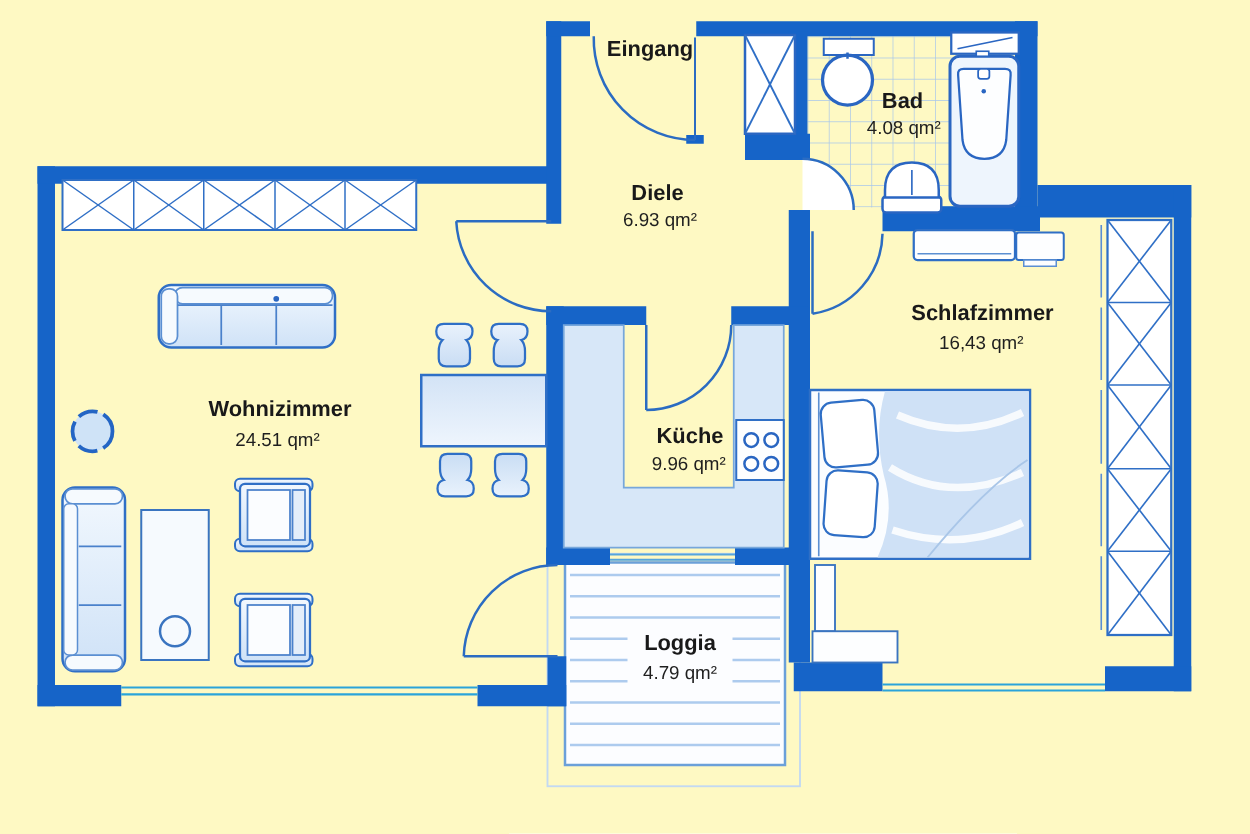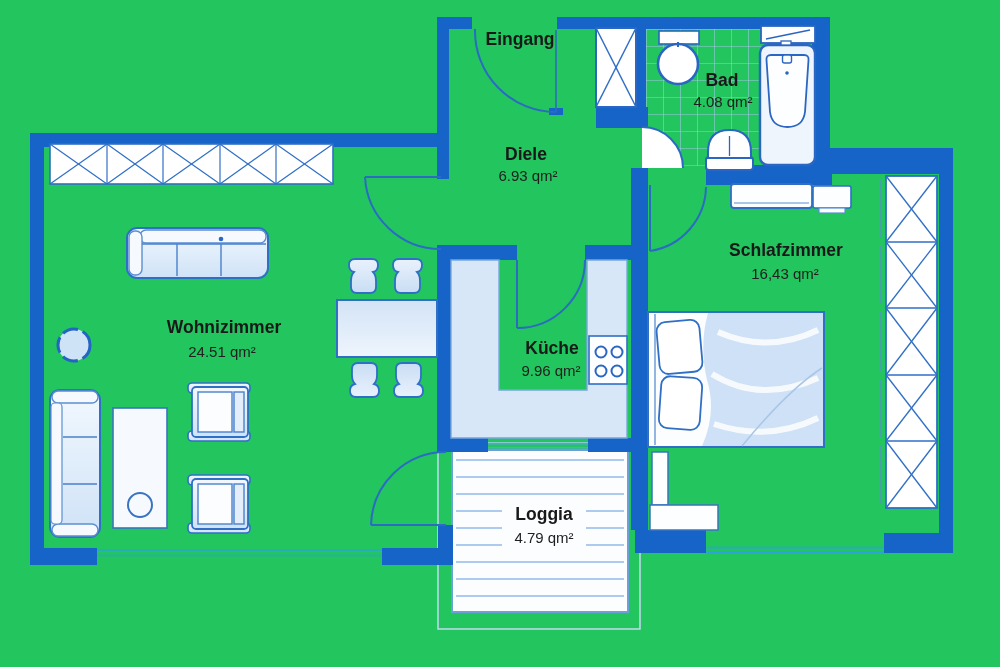--- a/index.html
+++ b/index.html
@@ -1,16 +1,16 @@
 <!DOCTYPE html>
 <html><head>
 <meta charset="utf-8">
 <style>
   html,body{margin:0;padding:0;background:#ffffff;}
-  .stage{width:1000px;height:667px;position:relative;background:#22c55e;
+  .stage{width:1000px;height:667px;position:relative;background:#fef9c3;
          font-family:"Liberation Sans",sans-serif;text-align:right;}
   svg{display:block}
   .rn{font:600 17.5px "Liberation Sans",sans-serif;fill:#191919;}
   .ra{font:400 15px "Liberation Sans",sans-serif;fill:#1f1f1f;}
   text{text-anchor:middle;}
 </style>
 </head>
 <body>
 
 <div class="stage">

